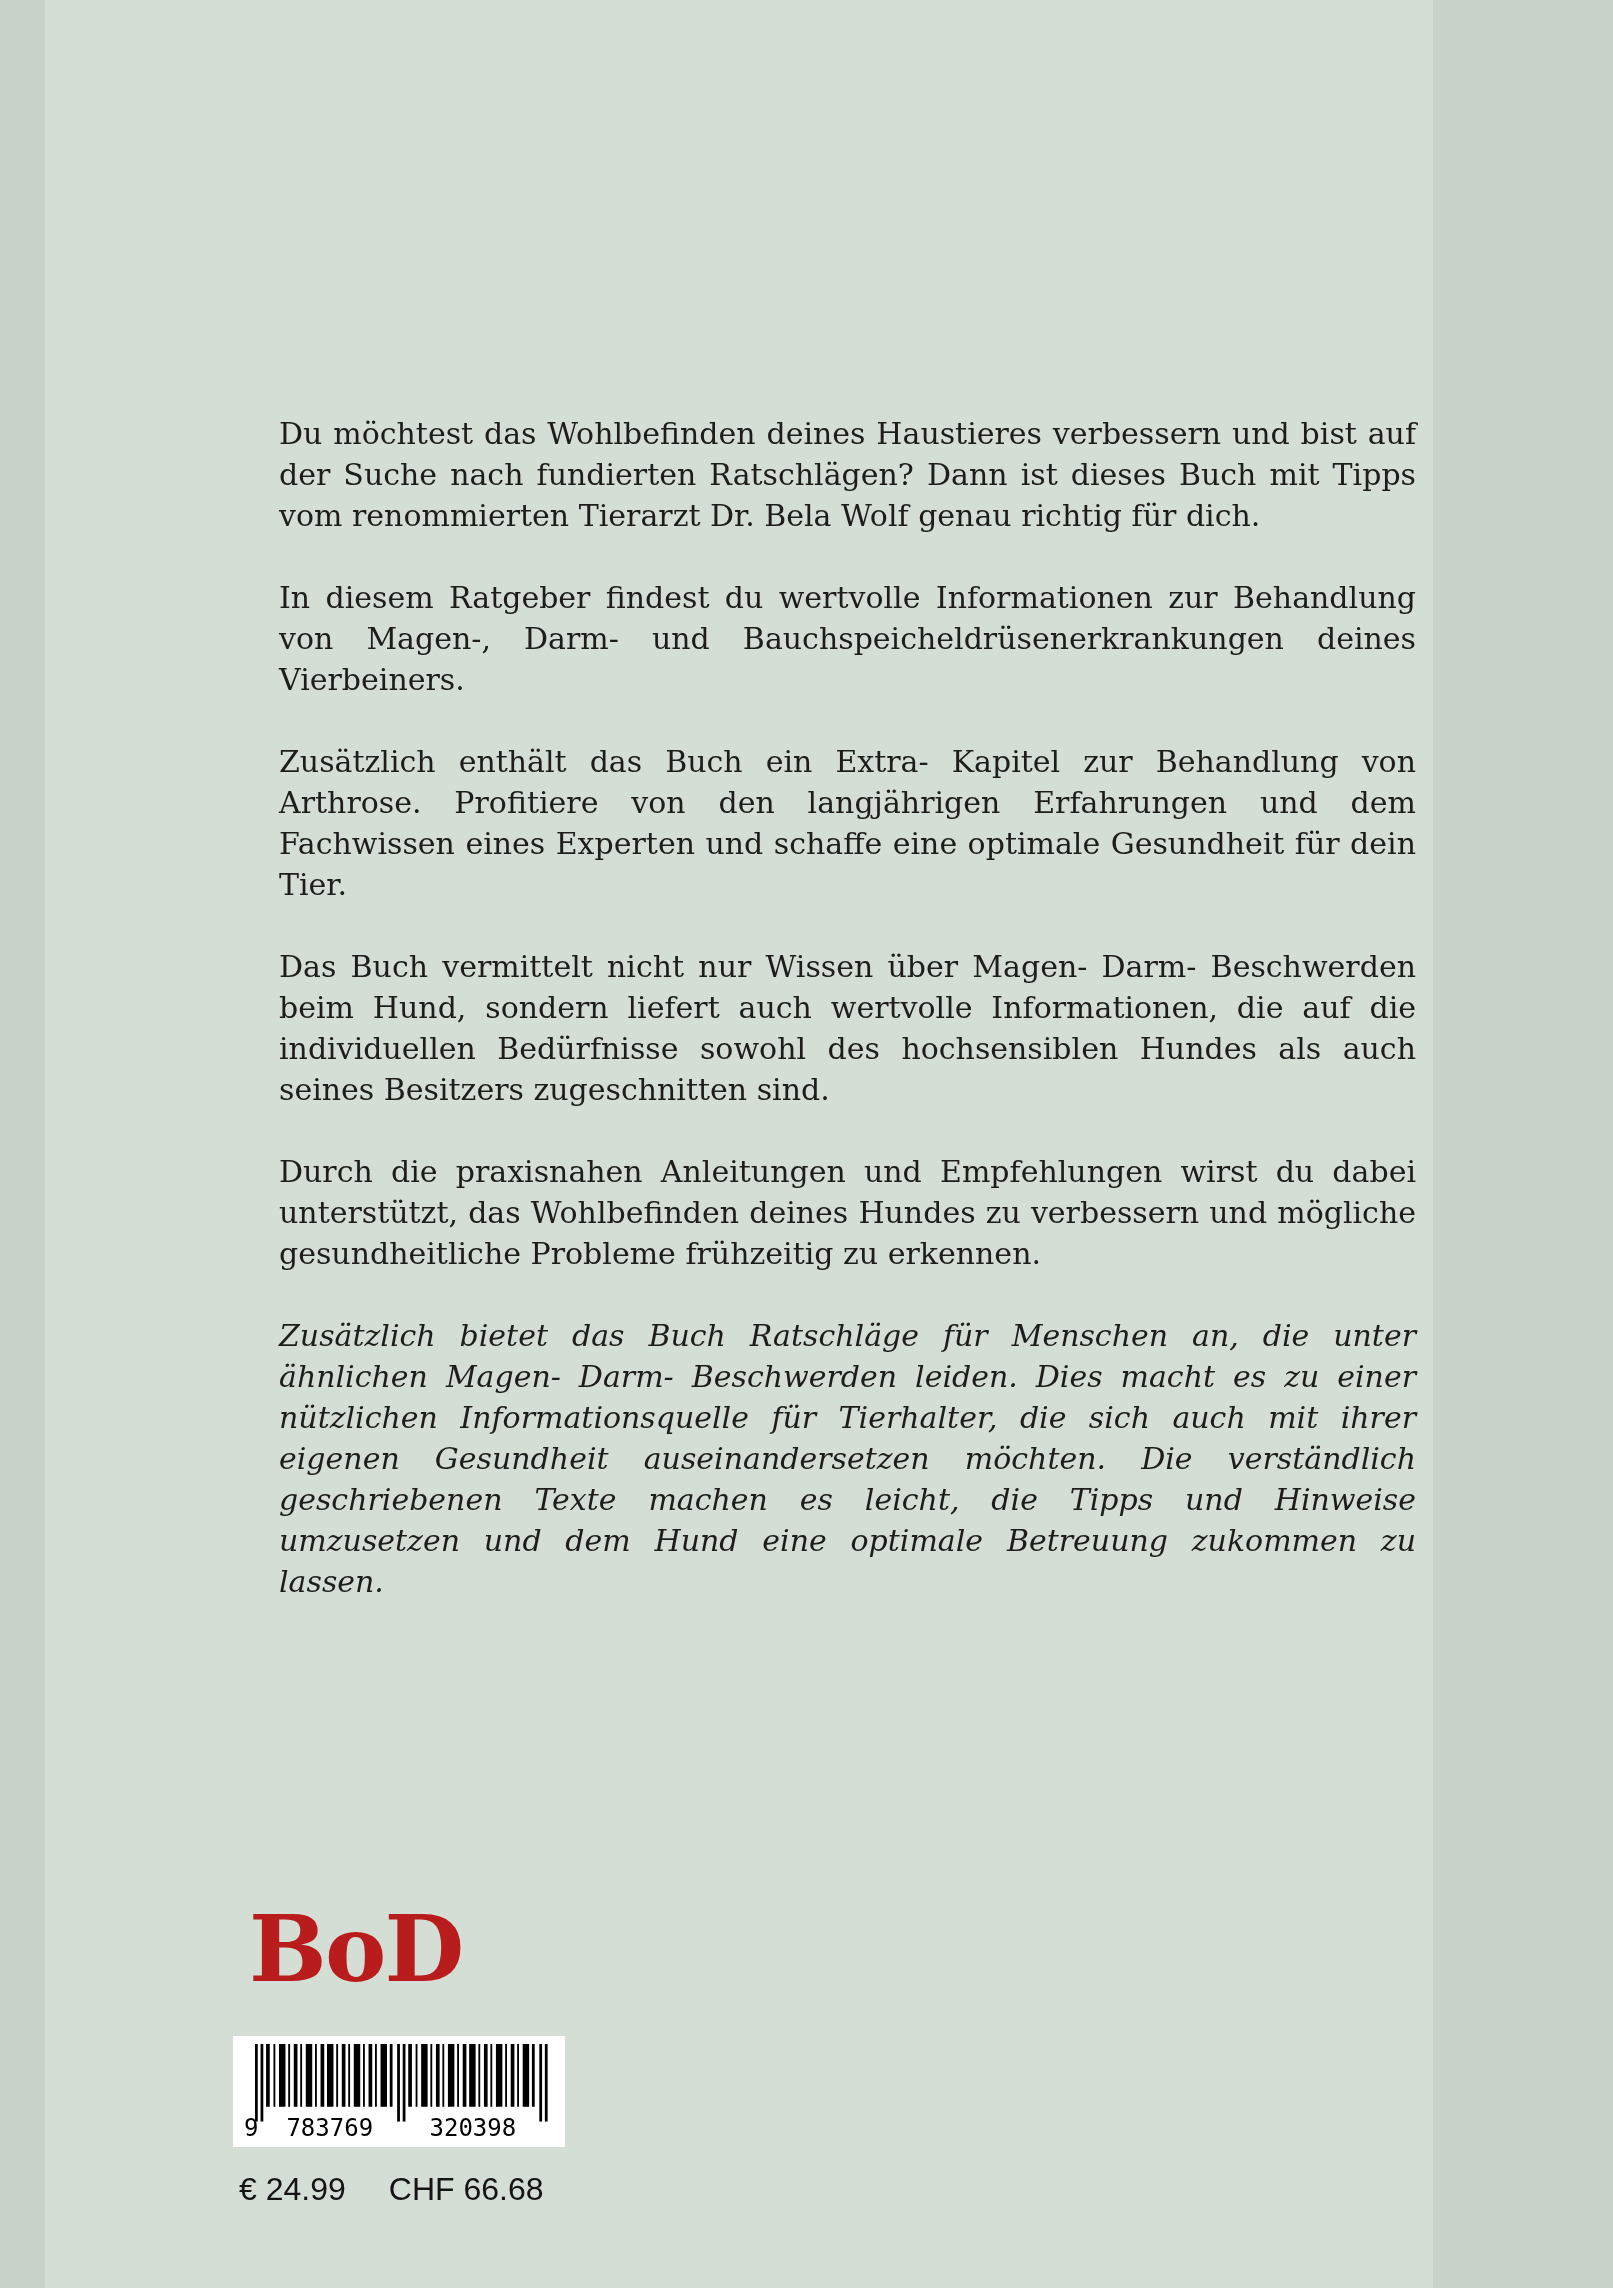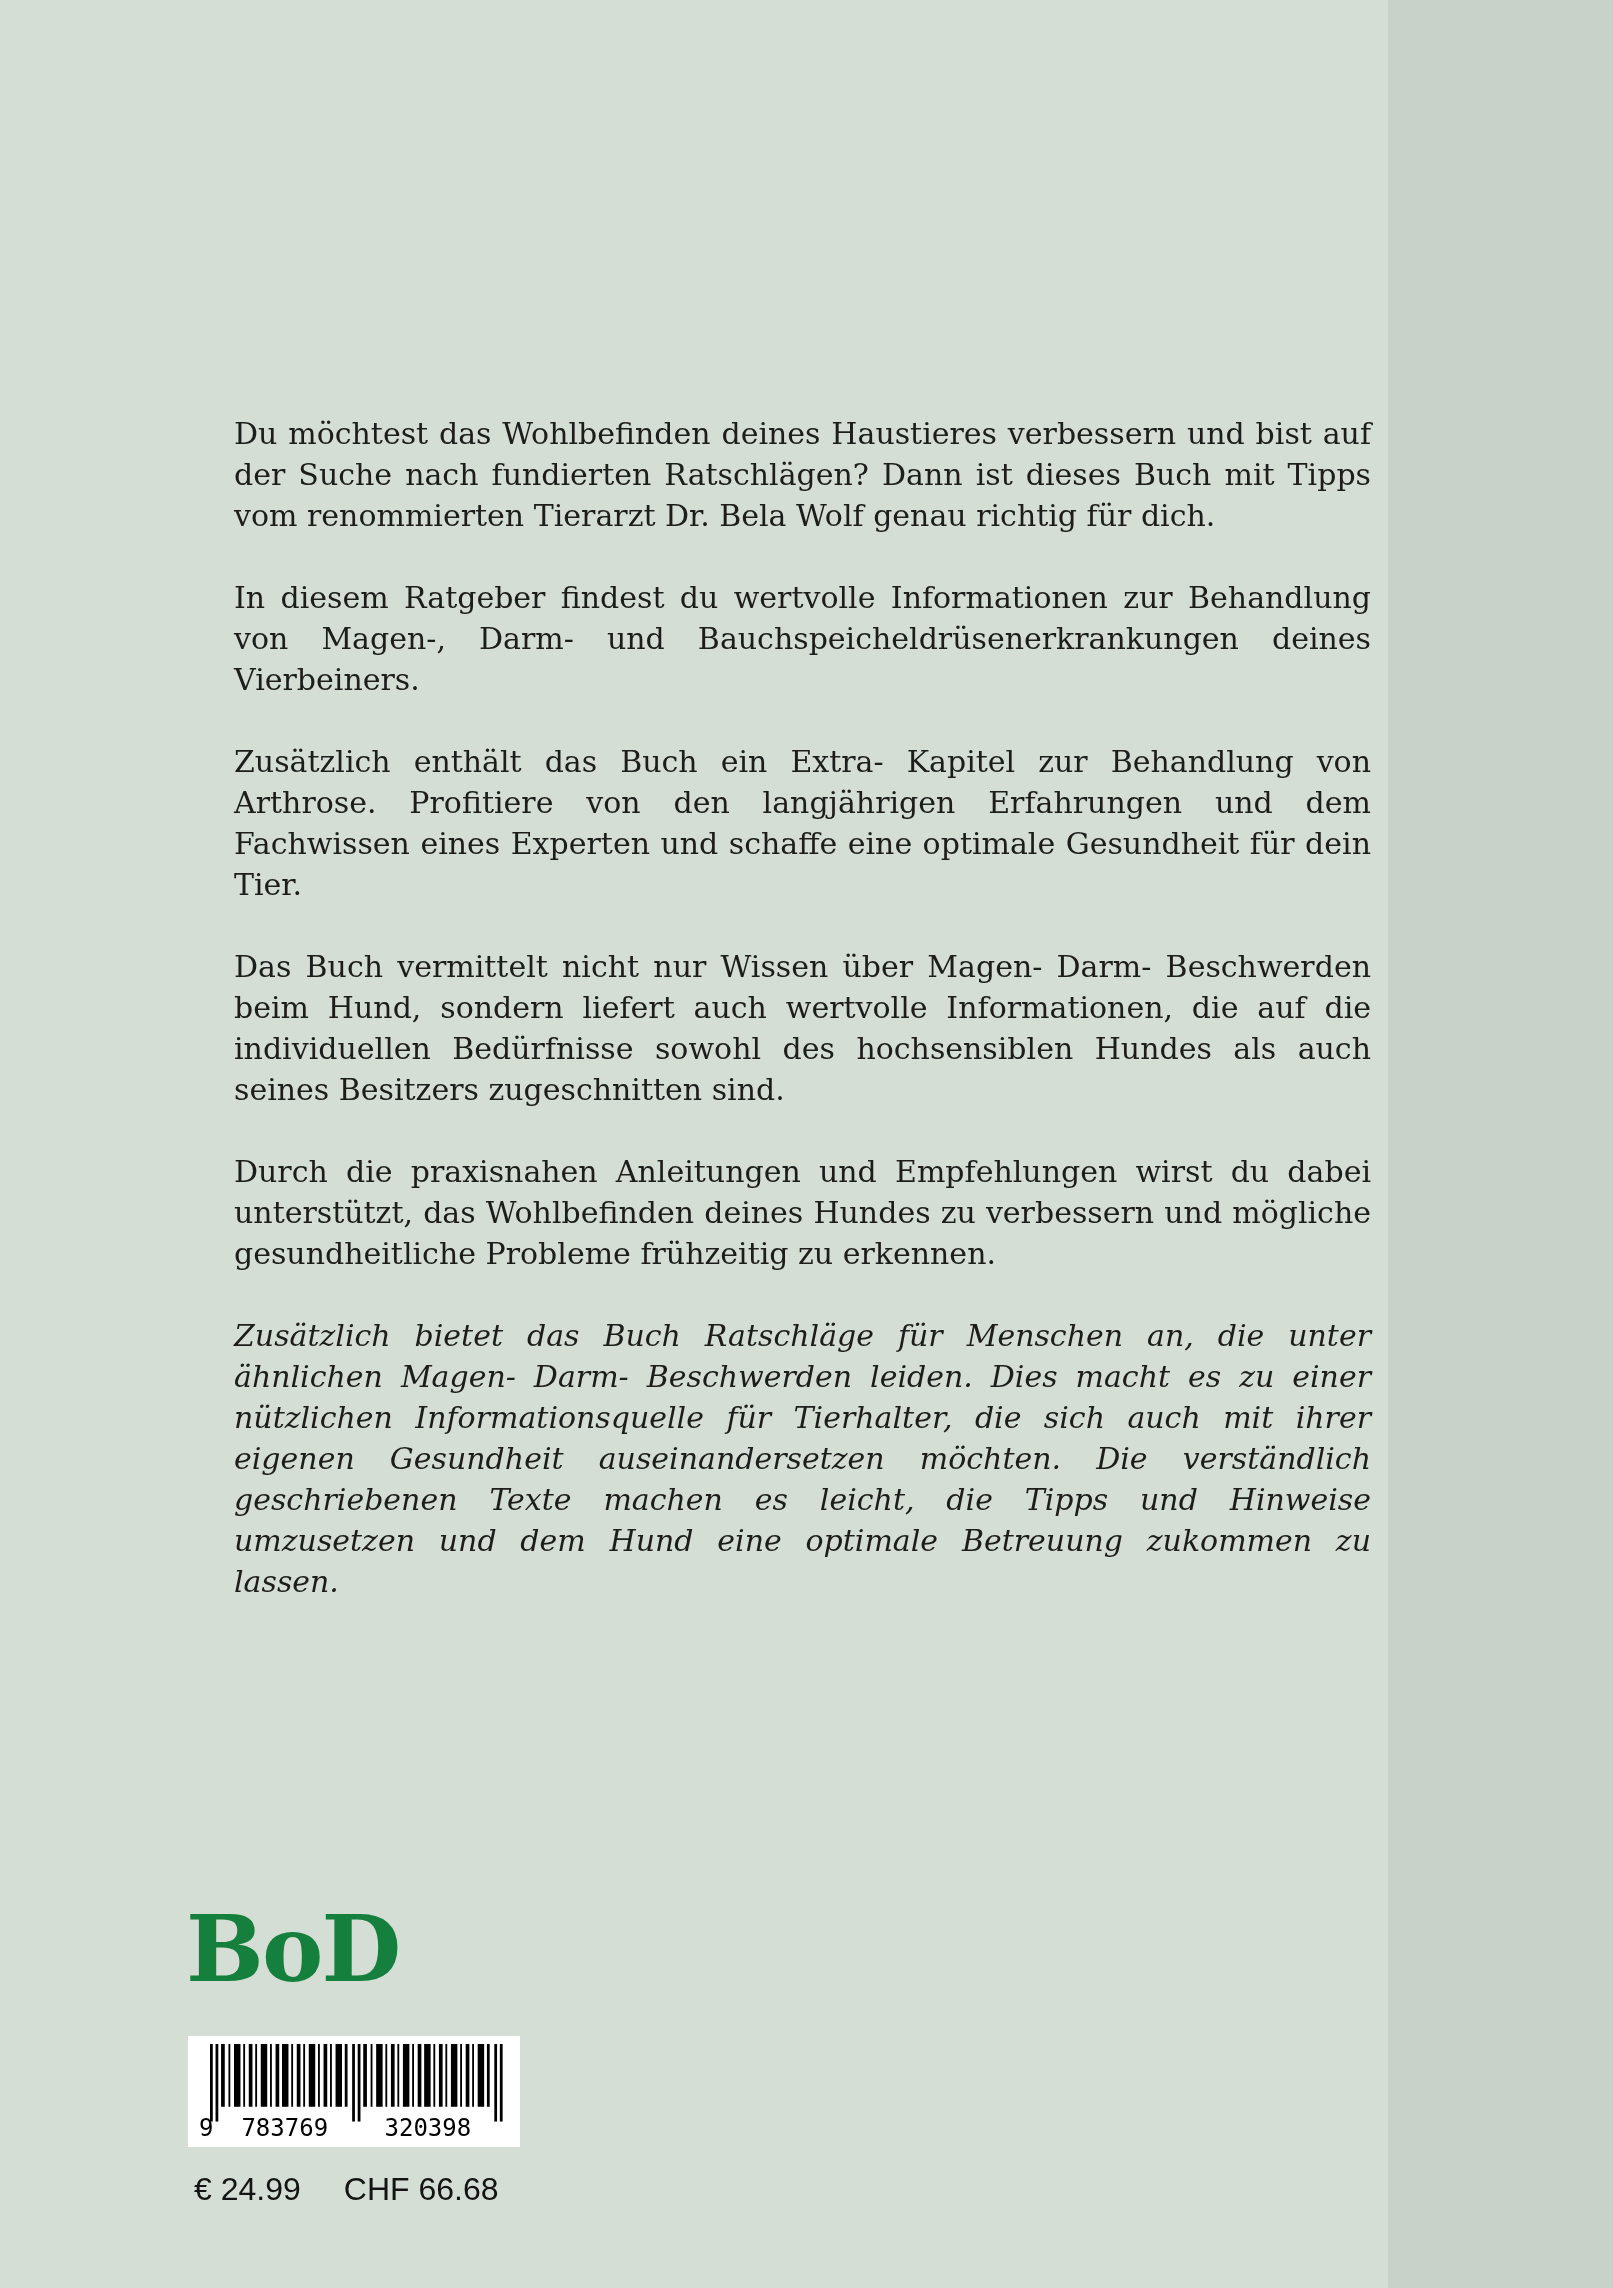--- a/index.html
+++ b/index.html
@@ -8,48 +8,49 @@
     background: #c9d2c9;
   }
   .page {
     position: relative;
     width: 1388px;
     height: 2289px;
     background: #d5ded4;
     overflow: hidden;
     font-family: "DejaVu Serif", serif;
     color: #1d1d1b;
+    margin-left: 45px;
   }
   .blurb {
     position: absolute;
     left: 234px;
     top: 413px;
     width: 1137px;
     font-size: 30px;
     line-height: 41px;
     text-align: justify;
     text-justify: inter-word;
   }
   .blurb p {
     margin: 0 0 41px 0;
   }
   .blurb p:last-child {
     margin-bottom: 0;
     font-style: italic;
   }
   .bod-logo {
     position: absolute;
-    left: 186px;
+    left: 204px;
     top: 1903px;
     font-family: "DejaVu Serif", serif;
     font-weight: bold;
     font-size: 92px;
     line-height: 1;
     letter-spacing: -1.8px;
-    color: #15803d;
+    color: #b91c1c;
   }
   .barcode-box {
     position: absolute;
     left: 188px;
     top: 2036px;
     width: 332px;
     height: 111px;
     background: #ffffff;
     display: flex;
     align-items: center;

